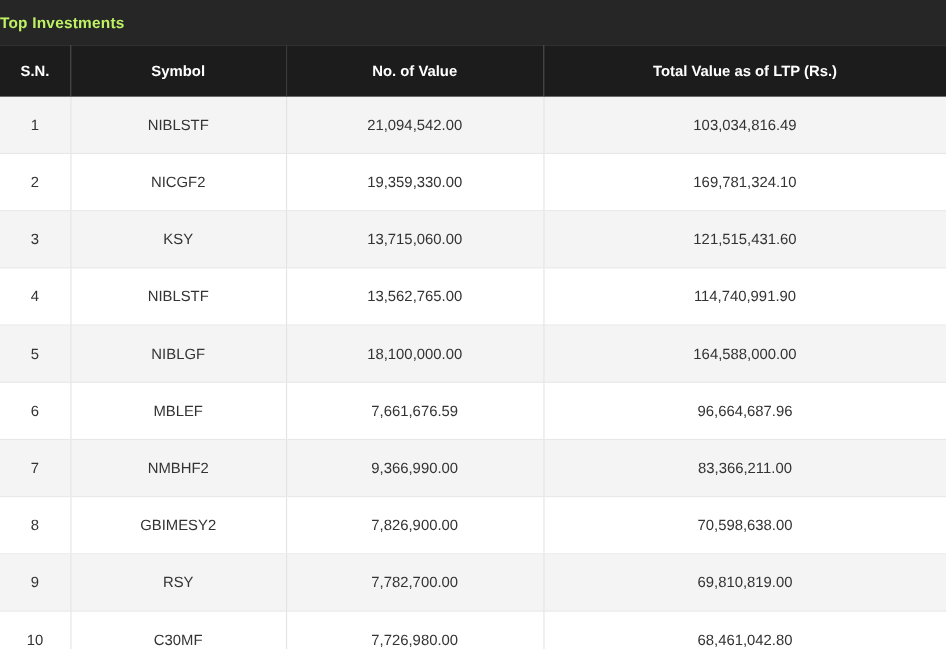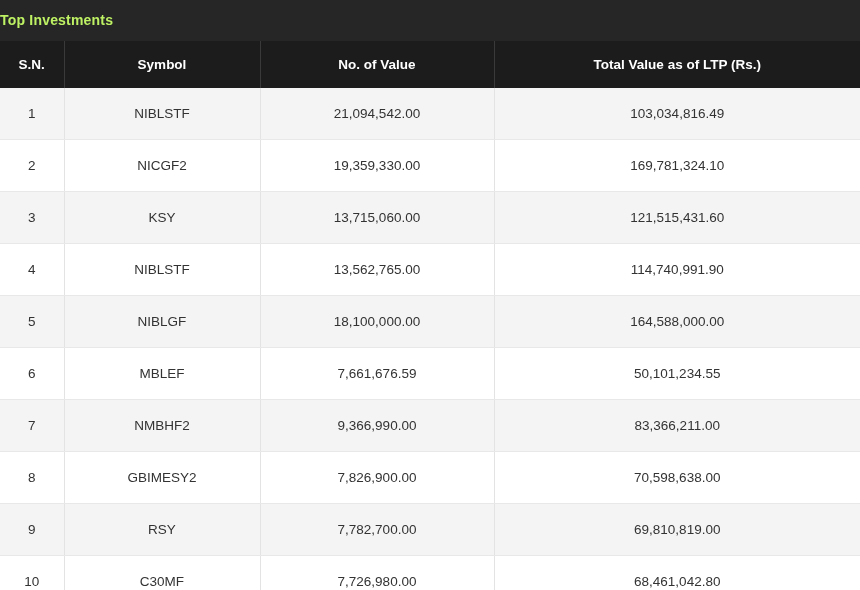--- a/index.html
+++ b/index.html
@@ -123,21 +123,21 @@
       <tr class="odd">
         <td class="col-sn">5</td>
         <td>NIBLGF</td>
         <td>18,100,000.00</td>
         <td>164,588,000.00</td>
       </tr>
       <tr class="even">
         <td class="col-sn">6</td>
         <td>MBLEF</td>
         <td>7,661,676.59</td>
-        <td>50,101,234.55</td>
+        <td>96,664,687.96</td>
       </tr>
       <tr class="odd">
         <td class="col-sn">7</td>
         <td>NMBHF2</td>
         <td>9,366,990.00</td>
         <td>83,366,211.00</td>
       </tr>
       <tr class="even">
         <td class="col-sn">8</td>
         <td>GBIMESY2</td>

